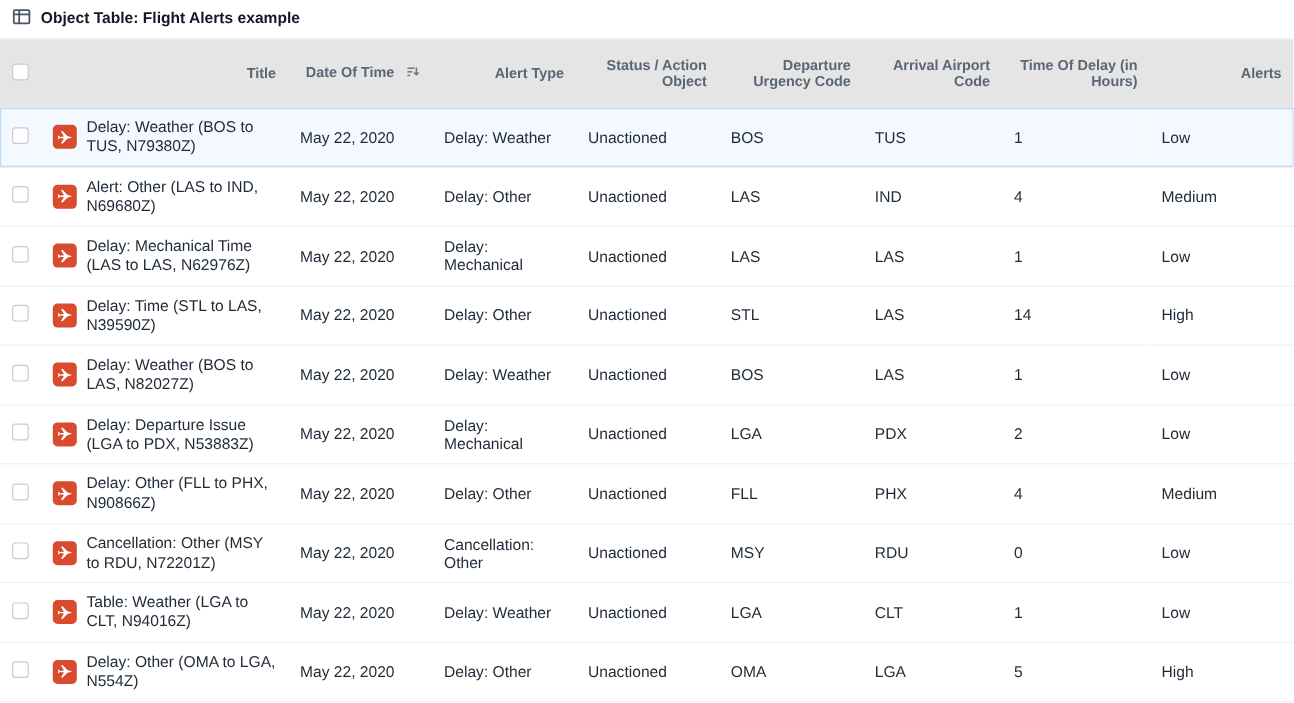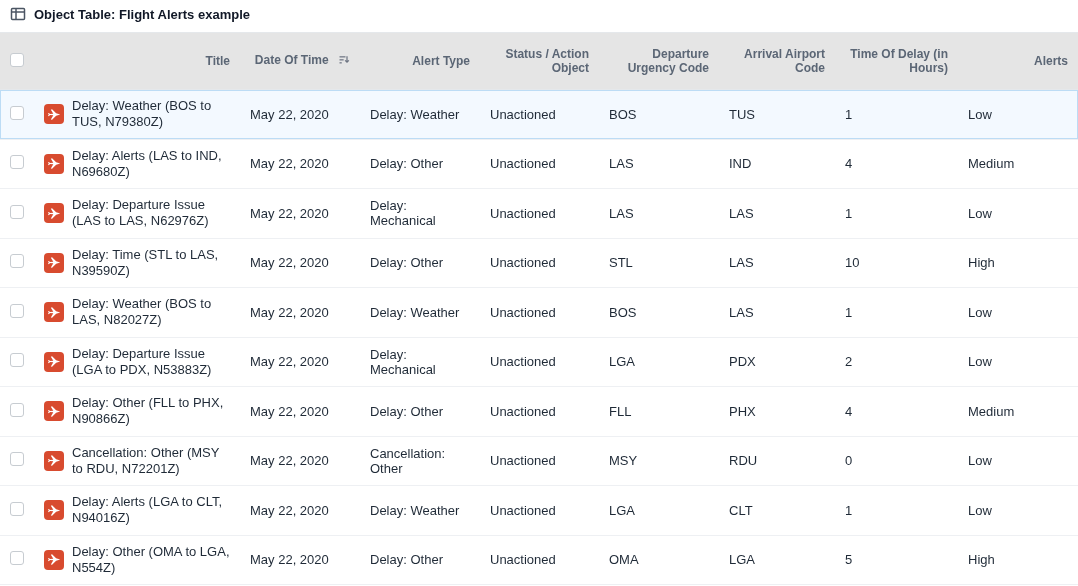--- a/index.html
+++ b/index.html
@@ -185,21 +185,21 @@
     <td>
       <span class="checkbox"></span>
     </td>
     <td>
       <div class="title-cell">
         <span class="plane-icon">
               <svg width="13" height="13" viewBox="0 0 16 16" fill="#fff">
                 <path d="M15 8 L10 6.5 L5 1.5 L3.5 2 L6.5 7 L2.5 7.5 L1 6 L0 6.5 L1 8 L0 9.5 L1 10 L2.5 8.5 L6.5 9 L3.5 14 L5 14.5 L10 9.5 Z"></path>
               </svg>
             </span>
-        <span class="title-text">Delay: Alerts (LAS to IND, N69680Z)</span>
+        <span class="title-text">Alert: Other (LAS to IND, N69680Z)</span>
       </div>
     </td>
     <td>May 22, 2020</td>
     <td>Delay: Other</td>
     <td>Unactioned</td>
     <td>LAS</td>
     <td>IND</td>
     <td>4</td>
     <td>Medium</td>
   </tr>
@@ -207,21 +207,21 @@
     <td>
       <span class="checkbox"></span>
     </td>
     <td>
       <div class="title-cell">
         <span class="plane-icon">
               <svg width="13" height="13" viewBox="0 0 16 16" fill="#fff">
                 <path d="M15 8 L10 6.5 L5 1.5 L3.5 2 L6.5 7 L2.5 7.5 L1 6 L0 6.5 L1 8 L0 9.5 L1 10 L2.5 8.5 L6.5 9 L3.5 14 L5 14.5 L10 9.5 Z"></path>
               </svg>
             </span>
-        <span class="title-text">Delay: Departure Issue (LAS to LAS, N62976Z)</span>
+        <span class="title-text">Delay: Mechanical Time (LAS to LAS, N62976Z)</span>
       </div>
     </td>
     <td>May 22, 2020</td>
     <td>Delay: Mechanical</td>
     <td>Unactioned</td>
     <td>LAS</td>
     <td>LAS</td>
     <td>1</td>
     <td>Low</td>
   </tr>
@@ -237,21 +237,21 @@
               </svg>
             </span>
         <span class="title-text">Delay: Time (STL to LAS, N39590Z)</span>
       </div>
     </td>
     <td>May 22, 2020</td>
     <td>Delay: Other</td>
     <td>Unactioned</td>
     <td>STL</td>
     <td>LAS</td>
-    <td>10</td>
+    <td>14</td>
     <td>High</td>
   </tr>
       <tr>
     <td>
       <span class="checkbox"></span>
     </td>
     <td>
       <div class="title-cell">
         <span class="plane-icon">
               <svg width="13" height="13" viewBox="0 0 16 16" fill="#fff">
@@ -339,21 +339,21 @@
     <td>
       <span class="checkbox"></span>
     </td>
     <td>
       <div class="title-cell">
         <span class="plane-icon">
               <svg width="13" height="13" viewBox="0 0 16 16" fill="#fff">
                 <path d="M15 8 L10 6.5 L5 1.5 L3.5 2 L6.5 7 L2.5 7.5 L1 6 L0 6.5 L1 8 L0 9.5 L1 10 L2.5 8.5 L6.5 9 L3.5 14 L5 14.5 L10 9.5 Z"></path>
               </svg>
             </span>
-        <span class="title-text">Delay: Alerts (LGA to CLT, N94016Z)</span>
+        <span class="title-text">Table: Weather (LGA to CLT, N94016Z)</span>
       </div>
     </td>
     <td>May 22, 2020</td>
     <td>Delay: Weather</td>
     <td>Unactioned</td>
     <td>LGA</td>
     <td>CLT</td>
     <td>1</td>
     <td>Low</td>
   </tr>

